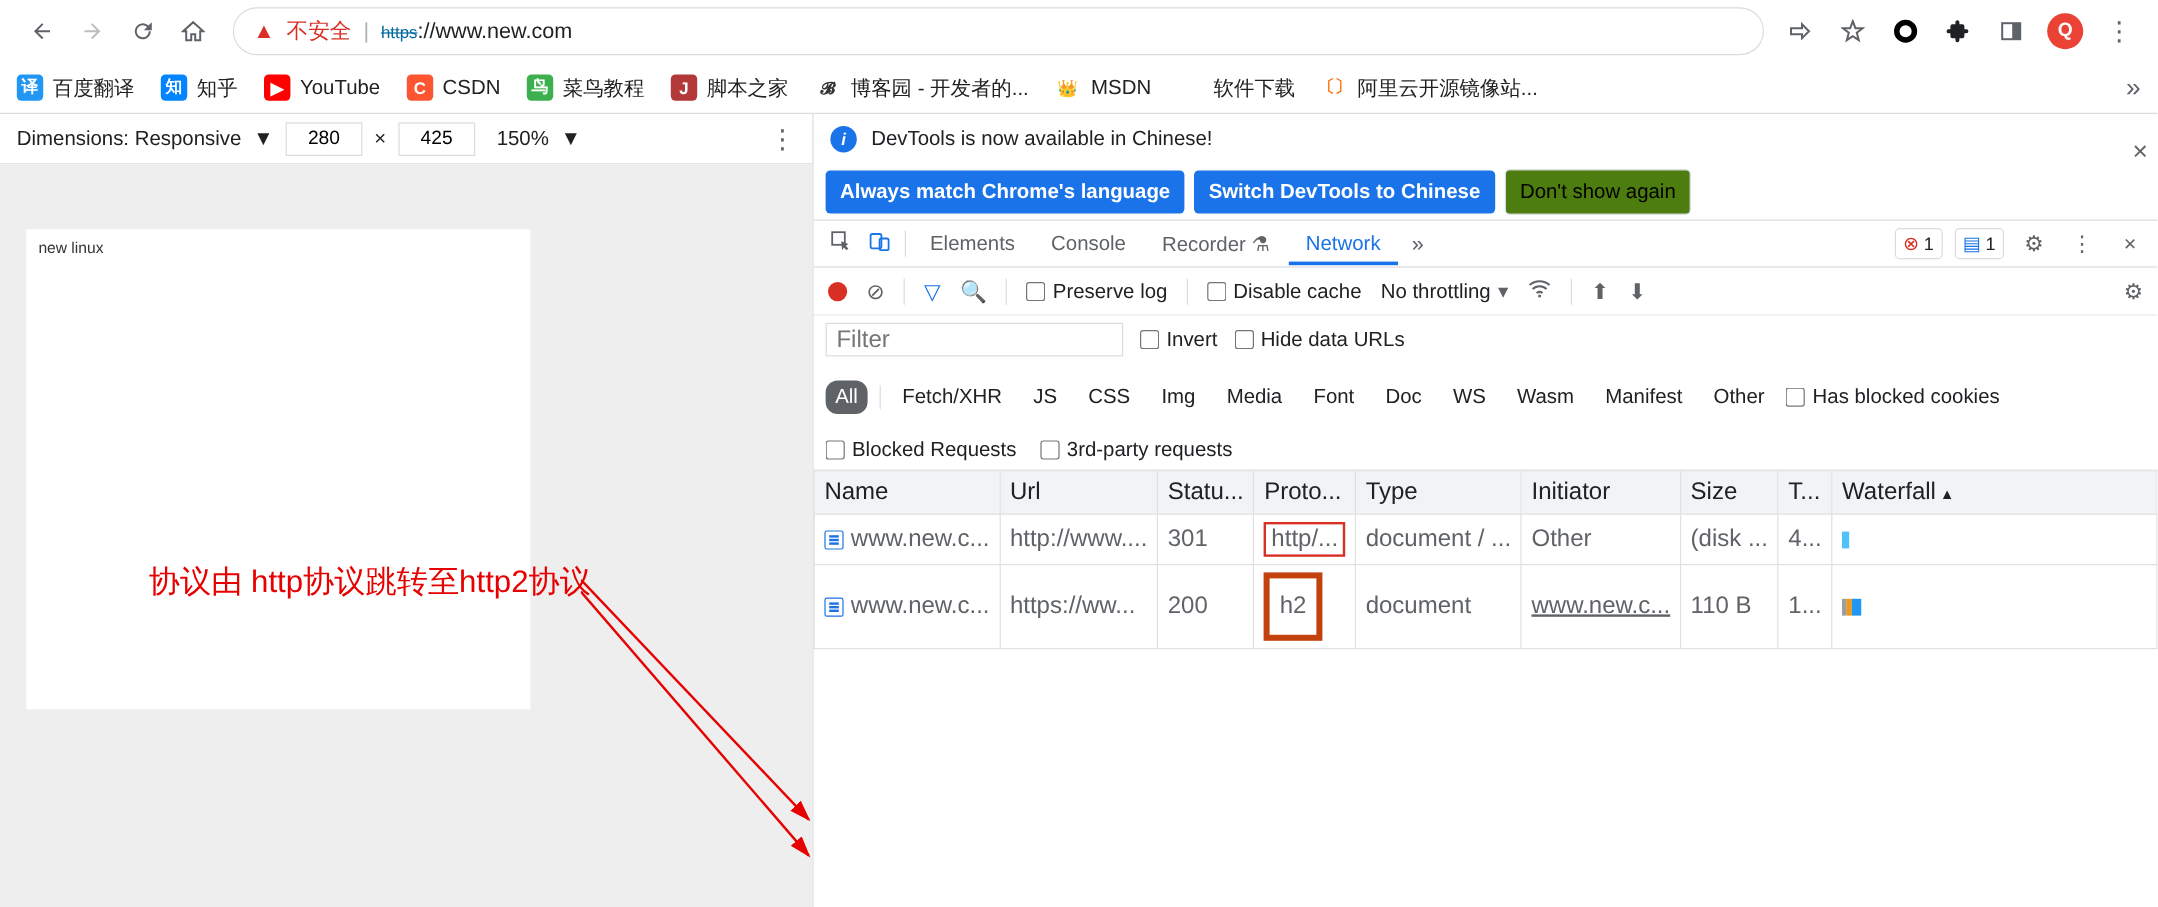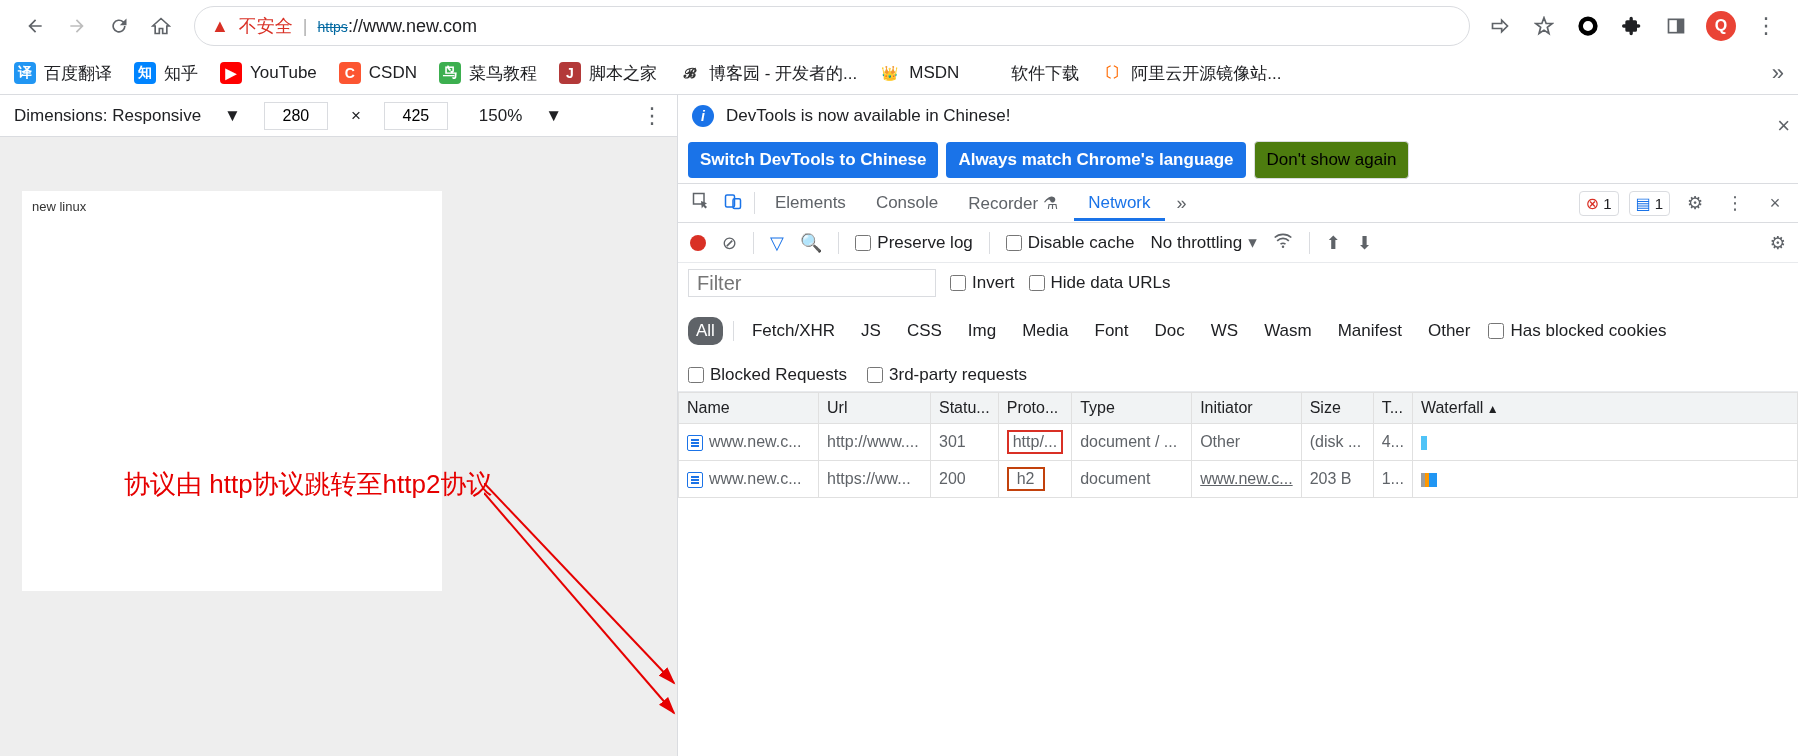--- a/index.html
+++ b/index.html
@@ -23,21 +23,21 @@
 .bookmarks { height: 42px; display: flex; align-items: center; padding: 0 14px; gap: 22px; font-size: 17px; }
 .bk { display: flex; align-items: center; gap: 8px; cursor: pointer; }
 .bk-icon { width: 22px; height: 22px; border-radius: 4px; display: flex; align-items: center; justify-content: center; font-size: 14px; font-weight: bold; color: #fff; }
 .bk-chev { margin-left: auto; color: #5f6368; font-size: 22px; }
 
 
 .main { display: flex; height: calc(756px - 94px); border-top: 1px solid #dadce0; }
 
 
 .device-pane { width: 678px; display: flex; flex-direction: column; border-right: 1px solid #dadce0; position: relative; }
-.device-tb { height: 42px; display: flex; align-items: center; padding: 0 14px; gap: 23px; font-size: 17px; border-bottom: 1px solid #dadce0; }
+.device-tb { height: 42px; display: flex; align-items: center; padding: 0 14px; gap: 10px; font-size: 17px; border-bottom: 1px solid #dadce0; }
 .device-tb input { width: 64px; height: 28px; border: 1px solid #dadce0; text-align: center; font-size: 16px; }
 .device-tb .zoom { margin-left: 8px; }
 .device-tb .kebab { margin-left: auto; font-size: 22px; color: #5f6368; }
 .device-stage { flex: 1; background: #eee; position: relative; padding-top: 54px; }
 .device-frame { background: #fff; width: 420px; height: 400px; margin: 0 auto 0 22px; padding: 8px 10px; font-size: 13px; color: #333; }
 .annotation { position: absolute; color: #e60000; font-size: 26px; left: 124px; top: 330px; }
 .arrow-svg { position: absolute; left: 484px; top: 346px; }
 
 
 .dt { flex: 1; display: flex; flex-direction: column; font-size: 17px; }
@@ -73,28 +73,28 @@
 .ftype { padding: 4px 8px; cursor: pointer; }
 .ftype.active { background: #5f6368; color: #fff; border-radius: 10px; }
 .fsep { width: 1px; height: 20px; background: #dadce0; }
 .filter-row3 { width: 100%; display: flex; align-items: center; gap: 20px; margin-top: 6px; }
 
 .timeline { height: 80px; border-bottom: 1px solid #dadce0; position: relative; }
 .timeline .ticks { display: flex; justify-content: space-between; padding: 6px 14px 0 14px; font-size: 15px; color: #5f6368; }
 .timeline .bar-seg { position: absolute; height: 4px; bottom: 44px; }
 .timeline .vline { position: absolute; width: 2px; top: 26px; bottom: 0; }
 
-.net-table { width: 100%; border-collapse: collapse; font-size: 16px; }
+.net-table { width: 100%; border-collapse: collapse; font-size: 20px; }
 .net-table th, .net-table td { border: 1px solid #e0e0e0; padding: 6px 8px; text-align: left; white-space: nowrap; overflow: hidden; text-overflow: ellipsis; color: #5f6368; }
 .net-table th { background: #f1f3f4; font-weight: normal; color: #202124; }
 .net-table th.sorted::after { content: " ▲"; font-size: 12px; }
 .doc-icon { display: inline-block; width: 16px; height: 16px; border: 1px solid #1a73e8; border-radius: 2px; vertical-align: middle; margin-right: 6px; position: relative; }
 .doc-icon::before { content: ""; position: absolute; left: 3px; top: 3px; right: 3px; height: 2px; background: #1a73e8; box-shadow: 0 3px 0 #1a73e8, 0 6px 0 #1a73e8; }
 .proto-red { border: 2px solid #d93025; padding: 1px 4px; display: inline-block; }
-.proto-green { border: 2px solid #c2410c; padding: 1px 8px; display: inline-block; }
+.proto-green { border: 5px solid #c2410c; padding: 12px 8px; display: inline-block; }
 .link { text-decoration: underline; }
 .wf-bar { display: inline-block; height: 14px; vertical-align: middle; }
 
 
 .col-name { width: 140px; }
 .col-url { width: 112px; }
 .col-status { width: 60px; }
 .col-proto { width: 72px; }
 .col-type { width: 120px; }
 .col-init { width: 108px; }
@@ -236,22 +236,22 @@
       </svg>
     </div>
   </div>
 
   <div class="dt">
     <div class="dt-notice">
       <span class="info-circle">i</span>
       <span>DevTools is now available in Chinese!</span>
     </div>
     <div class="dt-lang">
+      <button class="blue-btn">Always match Chrome's language</button>
       <button class="blue-btn">Switch DevTools to Chinese</button>
-      <button class="blue-btn">Always match Chrome's language</button>
       <button class="grey-btn">Don't show again</button>
       <span class="close-x">×</span>
     </div>
     <div class="dt-tabs">
       <span class="icon-sm">
         <svg width="18" height="18" viewBox="0 0 24 24">
             <rect x="2" y="2" width="14" height="14" fill="none" stroke="#5f6368" stroke-width="2"></rect>
             <path d="M12 12l8 3-3 2 3 3-2 2-3-3-2 3z" fill="#5f6368"></path>
           </svg>
       </span>
@@ -375,20 +375,20 @@
             <td>4...</td>
             <td><span class="wf-bar" style="width:6px;background:#4fc3f7"></span></td>
           </tr>
           <tr>
             <td><span class="doc-icon"></span>www.new.c...</td>
             <td>https://ww...</td>
             <td>200</td>
             <td><span class="proto-green">h2</span></td>
             <td>document</td>
             <td><span class="link">www.new.c...</span></td>
-            <td>203 B</td>
+            <td>110 B</td>
             <td>1...</td>
             <td><span class="wf-bar" style="width:4px;background:#9e9e9e"></span><span class="wf-bar" style="width:4px;background:#ff9800"></span><span class="wf-bar" style="width:8px;background:#2196f3"></span></td>
           </tr>
         </tbody>
     </table>
   </div>
 </div>
 
 </body></html>

